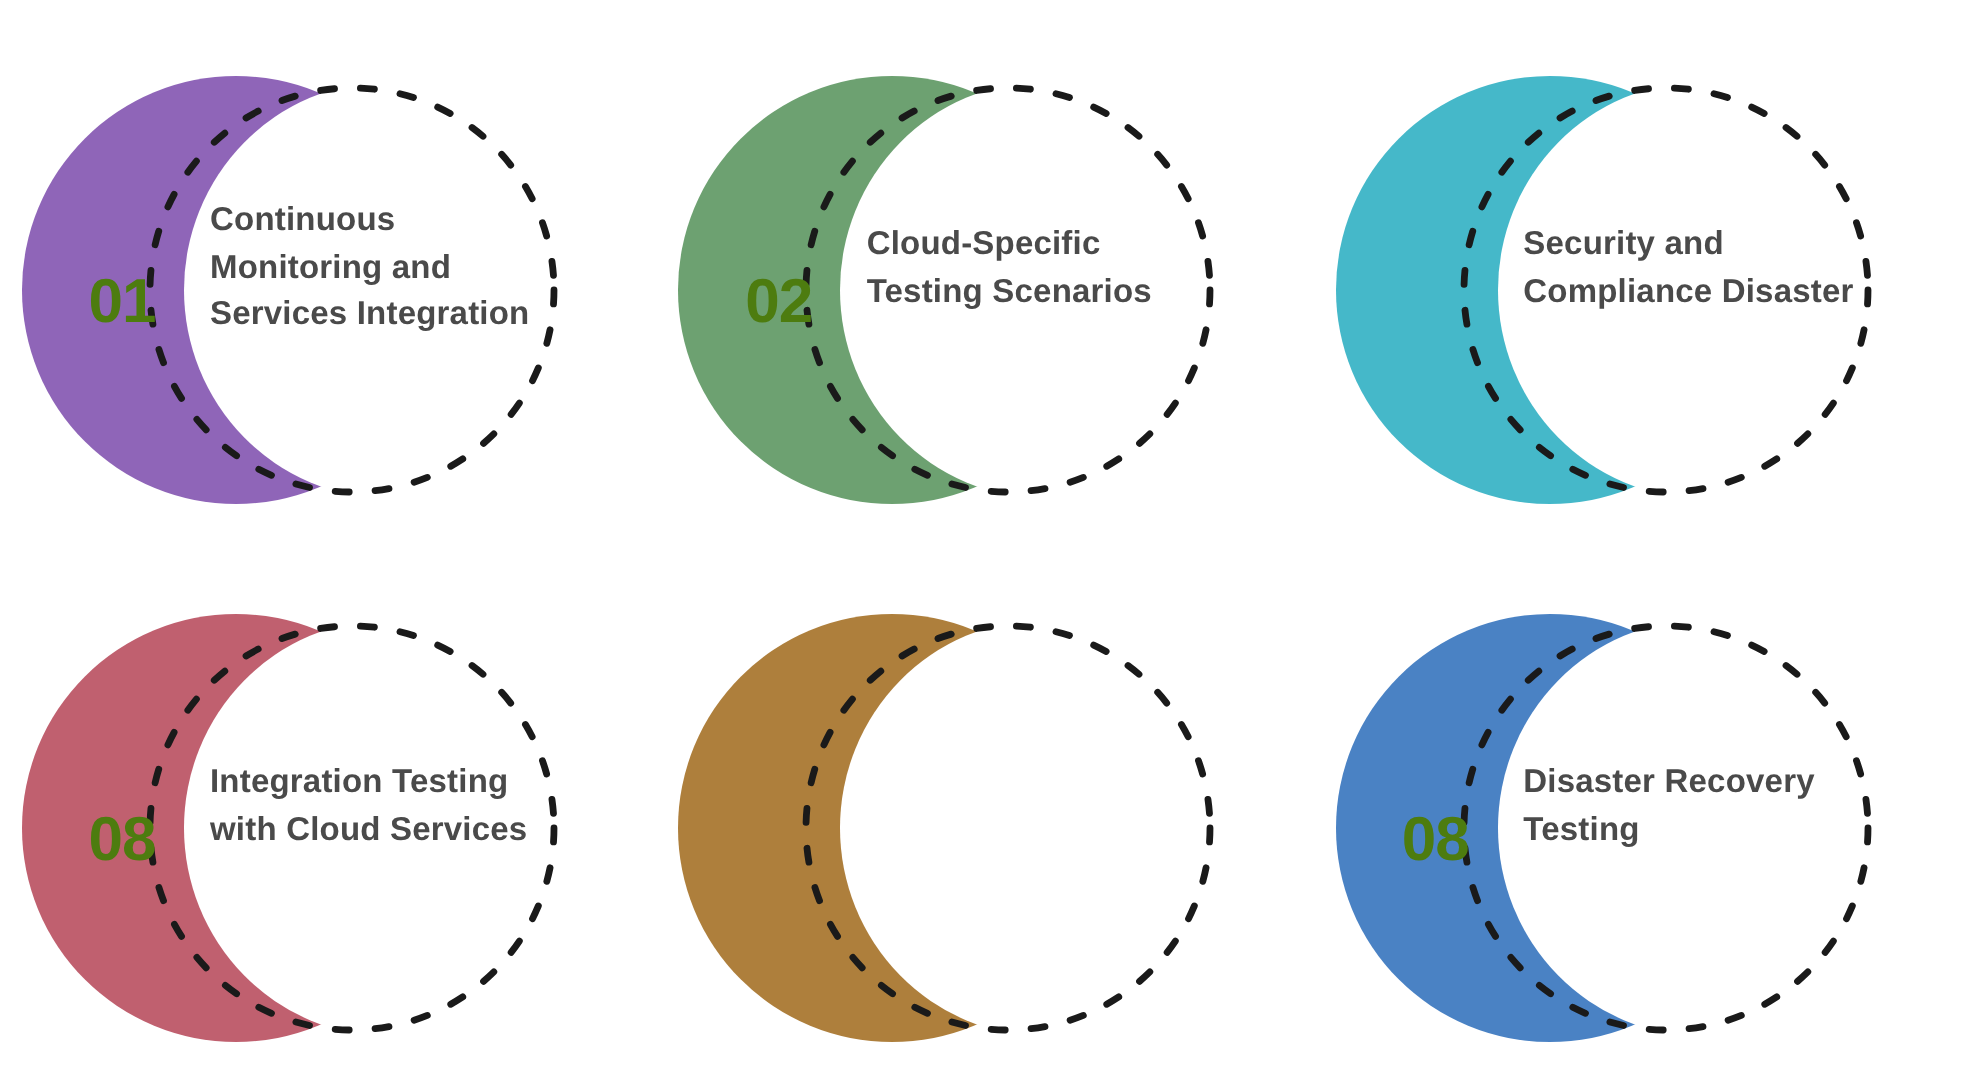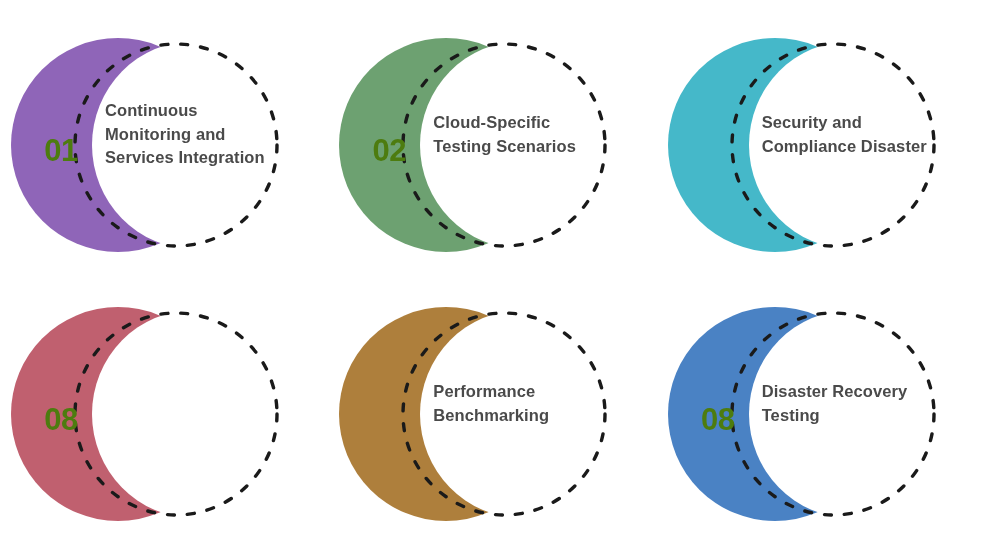--- a/index.html
+++ b/index.html
@@ -147,36 +147,36 @@
             <mask id="crescent-mask-3">
               <rect x="0" y="0" width="328.33" height="269" fill="#000"></rect>
               <circle cx="118" cy="145" r="107" fill="#fff"></circle>
               <ellipse cx="194" cy="145" rx="102" ry="104" fill="#000"></ellipse>
             </mask>
           </defs>
           <rect x="0" y="0" width="328.33" height="269" fill="#c0606f" mask="url(#crescent-mask-3)"></rect>
           <circle cx="176" cy="145" r="101" fill="none" stroke="#1a1a1a" stroke-width="3.4" stroke-linecap="round" stroke-dasharray="7 13"></circle>
         </svg>
         <div class="num">08</div>
+        <div class="title">
+          <span>Integration Testing with Cloud Services</span>
+        </div>
       </div>
       <div class="card">
         <svg class="card-svg" viewBox="0 0 328.33 269">
           <defs>
             <mask id="crescent-mask-4">
               <rect x="0" y="0" width="328.33" height="269" fill="#000"></rect>
               <circle cx="118" cy="145" r="107" fill="#fff"></circle>
               <ellipse cx="194" cy="145" rx="102" ry="104" fill="#000"></ellipse>
             </mask>
           </defs>
           <rect x="0" y="0" width="328.33" height="269" fill="#ae7f3c" mask="url(#crescent-mask-4)"></rect>
           <circle cx="176" cy="145" r="101" fill="none" stroke="#1a1a1a" stroke-width="3.4" stroke-linecap="round" stroke-dasharray="7 13"></circle>
         </svg>
-        <div class="title">
-          <span>Performance Benchmarking</span>
-        </div>
       </div>
       <div class="card">
         <svg class="card-svg" viewBox="0 0 328.33 269">
           <defs>
             <mask id="crescent-mask-5">
               <rect x="0" y="0" width="328.33" height="269" fill="#000"></rect>
               <circle cx="118" cy="145" r="107" fill="#fff"></circle>
               <ellipse cx="194" cy="145" rx="102" ry="104" fill="#000"></ellipse>
             </mask>
           </defs>

